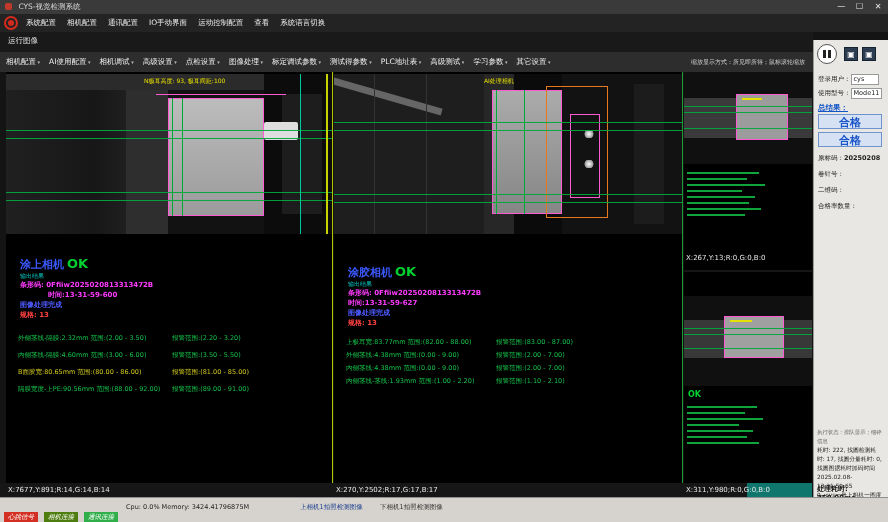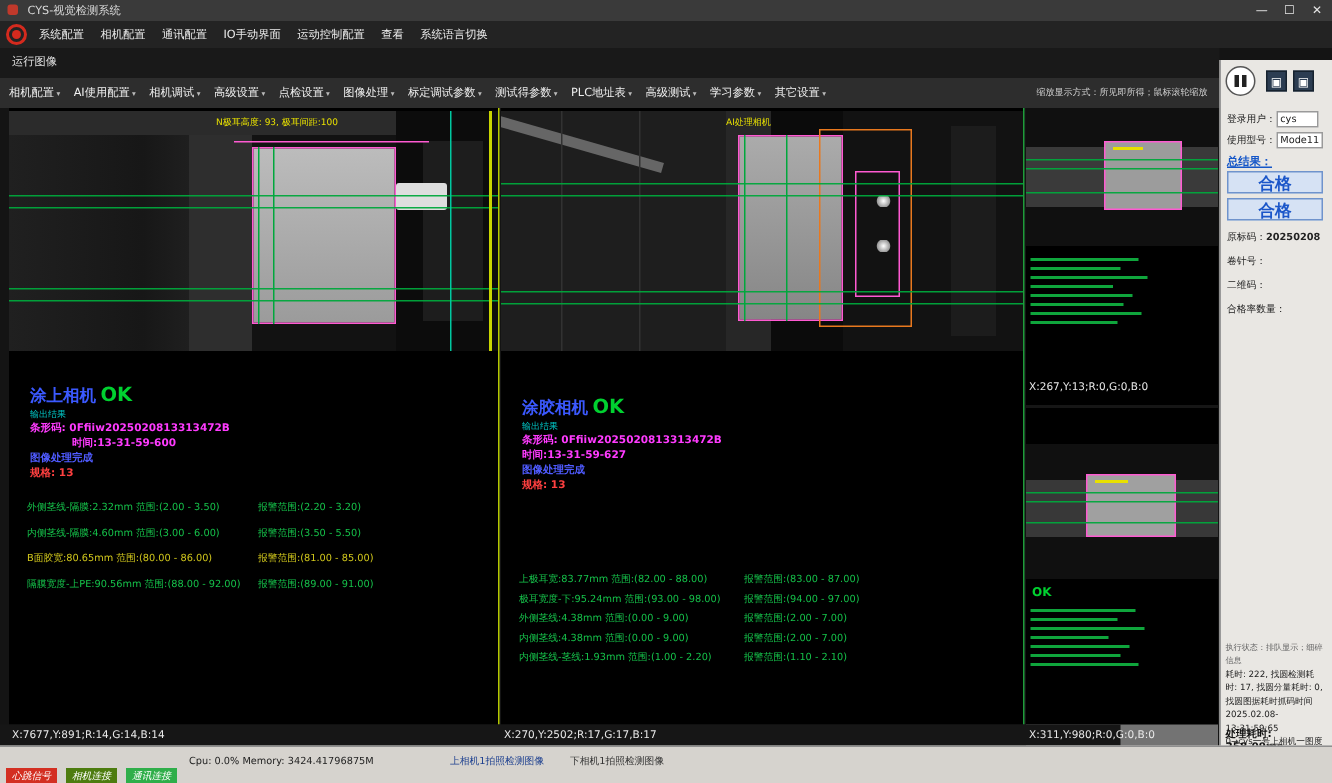--- a/index.html
+++ b/index.html
@@ -31,21 +31,21 @@
   #tabstrip{left:0;top:52px;width:813px;height:20px;background:#2d2d2d;display:flex;align-items:center;
             color:#f0f0f0;font-size:7.5px;padding-left:6px;box-sizing:border-box;}
   .tab{margin-right:9px;white-space:nowrap;cursor:default;}
   .tab::after{content:" ▾";font-size:5px;color:#bbb;}
   #zoom-hint{margin-left:auto;margin-right:4px;font-size:6px;color:#cfcfcf;width:118px;line-height:1.15;}
 
   
   .view{background:#000;overflow:hidden;}
   #view-left{left:6px;top:72px;width:326px;height:411px;}
   #view-mid{left:334px;top:72px;width:348px;height:411px;}
-  #smallcol{left:684px;top:72px;width:128px;height:446px;background:#737373;}
+  #smallcol{left:684px;top:72px;width:128px;height:446px;background:#0f766e;}
   .vdiv{width:1px;top:72px;height:411px;}
   #vdiv1{left:332px;background:#b4c800;}
   #vdiv2{left:682px;background:#1f9c3a;}
 
   .camimg{position:absolute;left:0;top:2px;background:#121212;overflow:hidden;}
   .line-h{position:absolute;left:0;width:100%;height:1px;background:#00a83c;opacity:.95;}
   .line-v{position:absolute;width:1px;background:#00a83c;}
   .img-label{position:absolute;color:#e8e000;font-size:6px;white-space:nowrap;}
 
   
@@ -220,26 +220,23 @@
 
     <div class="res-title" style="left:14px;top:192px;">
       <span>涂胶相机</span><span class="res-ok">OK</span>
     </div>
     <div class="res-sub" style="left:14px;top:208px;">输出结果</div>
     <div class="t-mag" style="left:14px;top:216px;">条形码: 0Ffiiw2025020813313472B</div>
     <div class="t-mag" style="left:14px;top:226px;">时间:13-31-59-627</div>
     <div class="t-blue" style="left:14px;top:236px;">图像处理完成</div>
     <div class="t-red" style="left:14px;top:246px;">规格: 13</div>
 
-    <div class="rows" style="top:266px;margin-top:44px;">
+    <div class="rows" style="top:266px;">
       <div class="mrow">
         <span>上极耳宽:83.77mm 范围:(82.00 - 88.00)</span><span class="malarm">报警范围:(83.00 - 87.00)</span>
-      </div>
-      <div class="mrow">
-        <span>极耳宽度-下:95.24mm 范围:(93.00 - 98.00)</span><span class="malarm">报警范围:(94.00 - 97.00)</span>
       </div>
       <div class="mrow">
         <span>外侧茎线:4.38mm 范围:(0.00 - 9.00)</span><span class="malarm">报警范围:(2.00 - 7.00)</span>
       </div>
       <div class="mrow">
         <span>内侧茎线:4.38mm 范围:(0.00 - 9.00)</span><span class="malarm">报警范围:(2.00 - 7.00)</span>
       </div>
       <div class="mrow">
         <span>内侧茎线-茎线:1.93mm 范围:(1.00 - 2.20)</span><span class="malarm">报警范围:(1.10 - 2.10)</span>
       </div>

